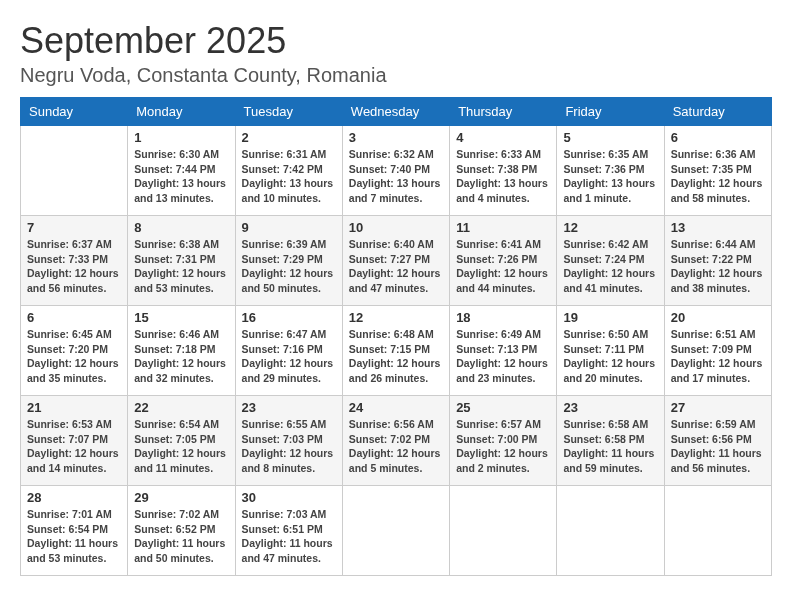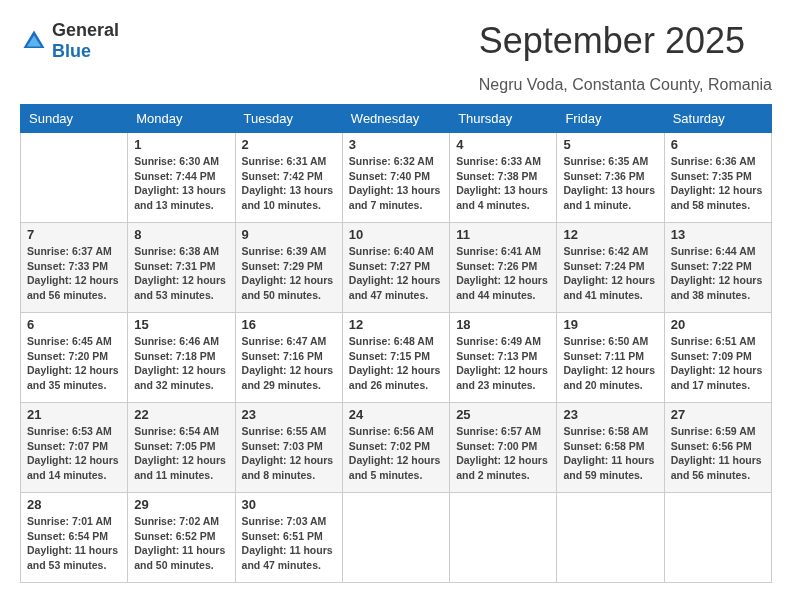--- a/index.html
+++ b/index.html
@@ -22,21 +22,21 @@
       gap: 4px;
     }
     .logo-text-general { font-size: 18px; font-weight: bold; color: #333; }
     .logo-text-blue { font-size: 18px; font-weight: bold; color: #1a6fba; }
     .logo-icon {
       width: 28px;
       height: 28px;
     }
     .title-block { text-align: left; }
     .month-title { font-size: 36px; color: #333; font-weight: normal; }
-    .location { font-size: 16px; color: #555; margin-top: 14px; }
+    .location { font-size: 20px; color: #555; margin-top: 2px; }
     .calendar {
       width: 100%;
       border-collapse: collapse;
       font-size: 11px;
     }
     .calendar th {
       background: #1a6fba;
       color: #fff;
       text-align: left;
       padding: 6px 8px;
@@ -66,30 +66,20 @@
     }
     .empty-cell { background: #f9f9f9; }
     tr:nth-child(odd) td { background: #fff; }
     tr:nth-child(even) td { background: #f5f5f5; }
     .calendar thead tr th { background: #1a6fba; }
   </style>
 </head>
 <body>
 
 <div class="header">
-  <div class="logo">
-    <svg class="logo-icon" viewBox="0 0 40 40">
-      <polygon points="20,5 35,30 5,30" fill="#1a6fba"></polygon>
-      <polygon points="20,12 30,28 10,28" fill="#5ab4f0"></polygon>
-    </svg>
-    <div>
-      <span class="logo-text-general">General</span><br>
-      <span class="logo-text-blue">Blue</span>
-    </div>
-  </div>
   <div class="title-block">
     <div class="month-title">September 2025</div>
     <div class="location">Negru Voda, Constanta County, Romania</div>
   </div>
 </div>
 
 <table class="calendar">
   <thead>
     <tr>
     <th>Sunday</th>

